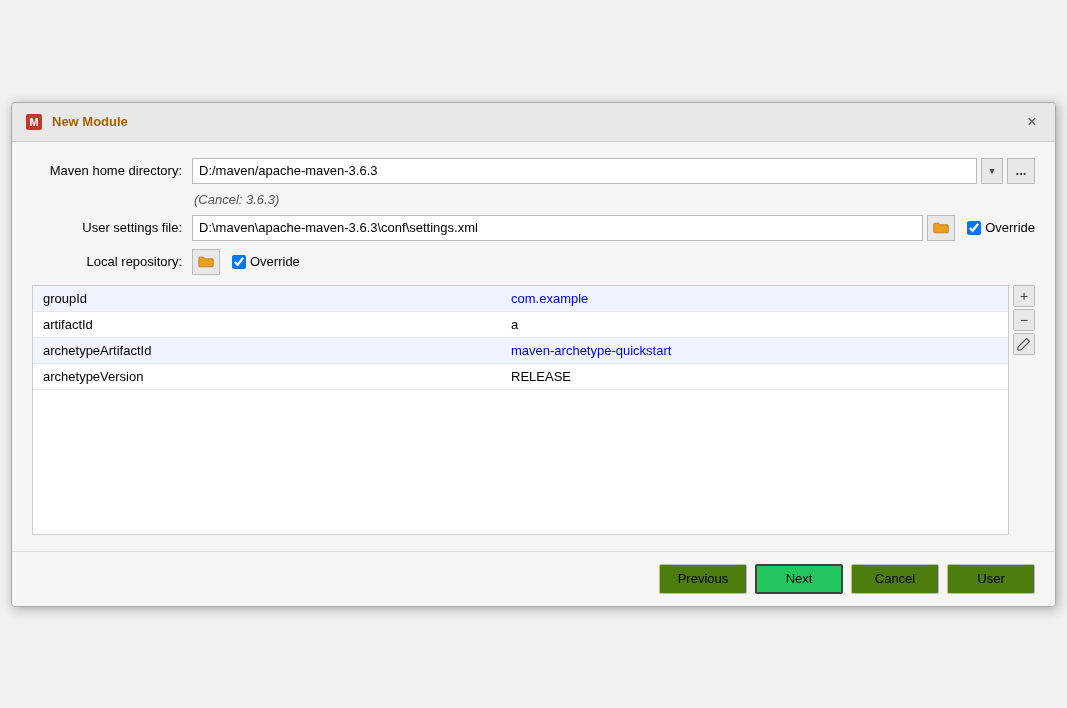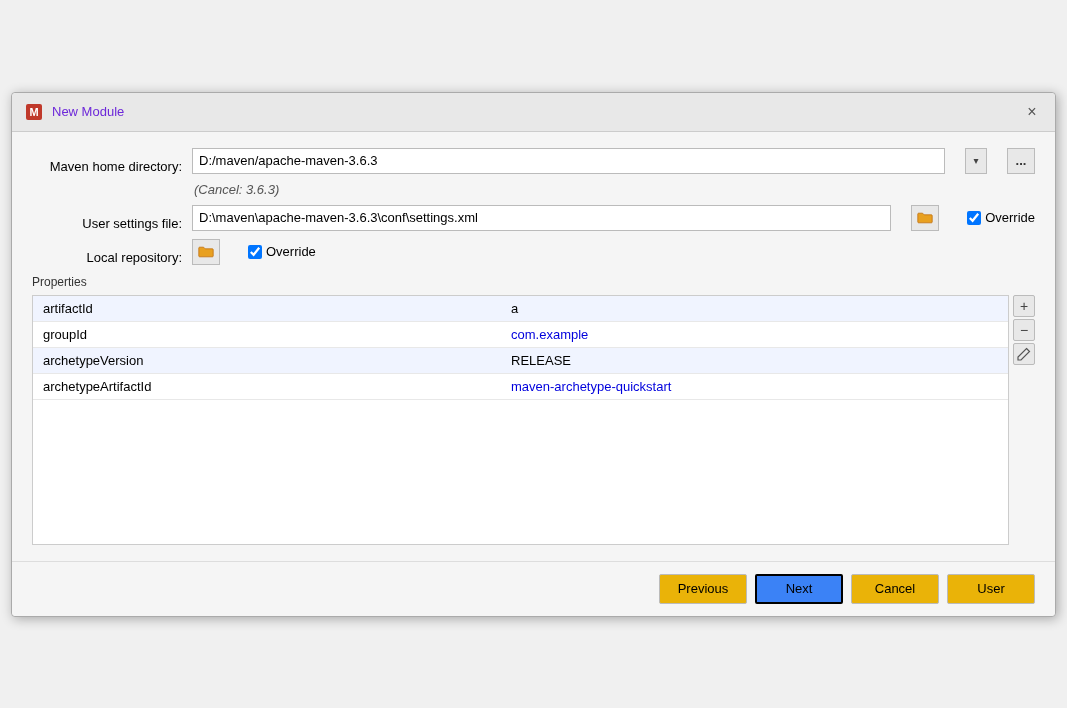--- a/index.html
+++ b/index.html
@@ -37,57 +37,57 @@
     }
     .title-icon {
       width: 20px;
       height: 20px;
       display: flex;
       align-items: center;
       justify-content: center;
     }
     .title-text {
       font-size: 13px;
-      font-weight: normal;
-      color: #6d28d9;
+      font-weight: bold;
+      color: #a16207;
     }
     .close-btn {
       width: 22px;
       height: 22px;
       background: none;
       border: none;
       cursor: pointer;
       display: flex;
       align-items: center;
       justify-content: center;
       font-size: 16px;
       color: #555;
       border-radius: 2px;
     }
     .dialog-body {
       padding: 16px 20px;
       flex: 1;
     }
     .form-row {
       display: flex;
-      align-items: flex-end;
+      align-items: center;
       margin-bottom: 8px;
     }
     .form-label {
       width: 160px;
       text-align: right;
       padding-right: 10px;
       color: #000;
       white-space: nowrap;
     }
     .form-control-group {
       display: flex;
       align-items: center;
       flex: 1;
-      gap: 20px;
+      gap: 4px;
     }
     .text-input {
       flex: 1;
       height: 26px;
       border: 1px solid #bbb;
       background: #fff;
       padding: 2px 6px;
       font-size: 13px;
       font-family: inherit;
     }
@@ -212,30 +212,30 @@
       gap: 8px;
       border-top: 1px solid #ddd;
       background: #f5f5f5;
       border-radius: 0 0 4px 4px;
     }
     .footer-btn {
       min-width: 88px;
       height: 30px;
       padding: 0 16px;
       border: 1px solid #bbb;
-      background: #eab308;
+      background: #4d7c0f;
       cursor: pointer;
       font-size: 13px;
       font-family: inherit;
       border-radius: 2px;
       color: #000;
     }
     .footer-btn.primary {
-      background: #3b82f6;
-      border: 2px solid #000000;
+      background: #22c55e;
+      border: 2px solid #404040;
     }
     .folder-svg {
       width: 16px;
       height: 14px;
     }
   </style>
 </head>
 <body>
 
 <div class="dialog">
@@ -297,40 +297,39 @@
           </svg>
         </button>
         <label class="checkbox-label">
           <input type="checkbox" checked="" style="">
           <span>Override</span>
         </label>
       </div>
     </div>
 
     <div class="properties-section">
-      <div class="properties-title">Properties</div>
       <div class="properties-container">
         <div class="properties-table-wrapper" style="height: 250px;">
           <table class="properties-table">
             <tbody id="properties-tbody">
             <tr>
+                  <td class="prop-key">groupId</td>
+                  <td class="prop-value">com.example</td>
+                </tr>
+                <tr>
                   <td class="prop-key">artifactId</td>
                   <td class="prop-value black">a</td>
                 </tr>
                 <tr>
-                  <td class="prop-key">groupId</td>
-                  <td class="prop-value">com.example</td>
+                  <td class="prop-key">archetypeArtifactId</td>
+                  <td class="prop-value">maven-archetype-quickstart</td>
                 </tr>
                 <tr>
                   <td class="prop-key">archetypeVersion</td>
                   <td class="prop-value black">RELEASE</td>
-                </tr>
-                <tr>
-                  <td class="prop-key">archetypeArtifactId</td>
-                  <td class="prop-value">maven-archetype-quickstart</td>
                 </tr>
               </tbody>
           </table>
         </div>
         <div class="table-side-buttons">
           <button class="side-btn">+</button>
           <button class="side-btn">−</button>
           <button class="side-btn">
             <svg width="14" height="14" viewBox="0 0 14 14">
               <path d="M9.5 1.5l3 3L4 13H1v-3L9.5 1.5z" stroke="#555" stroke-width="1.2" fill="none"></path>

